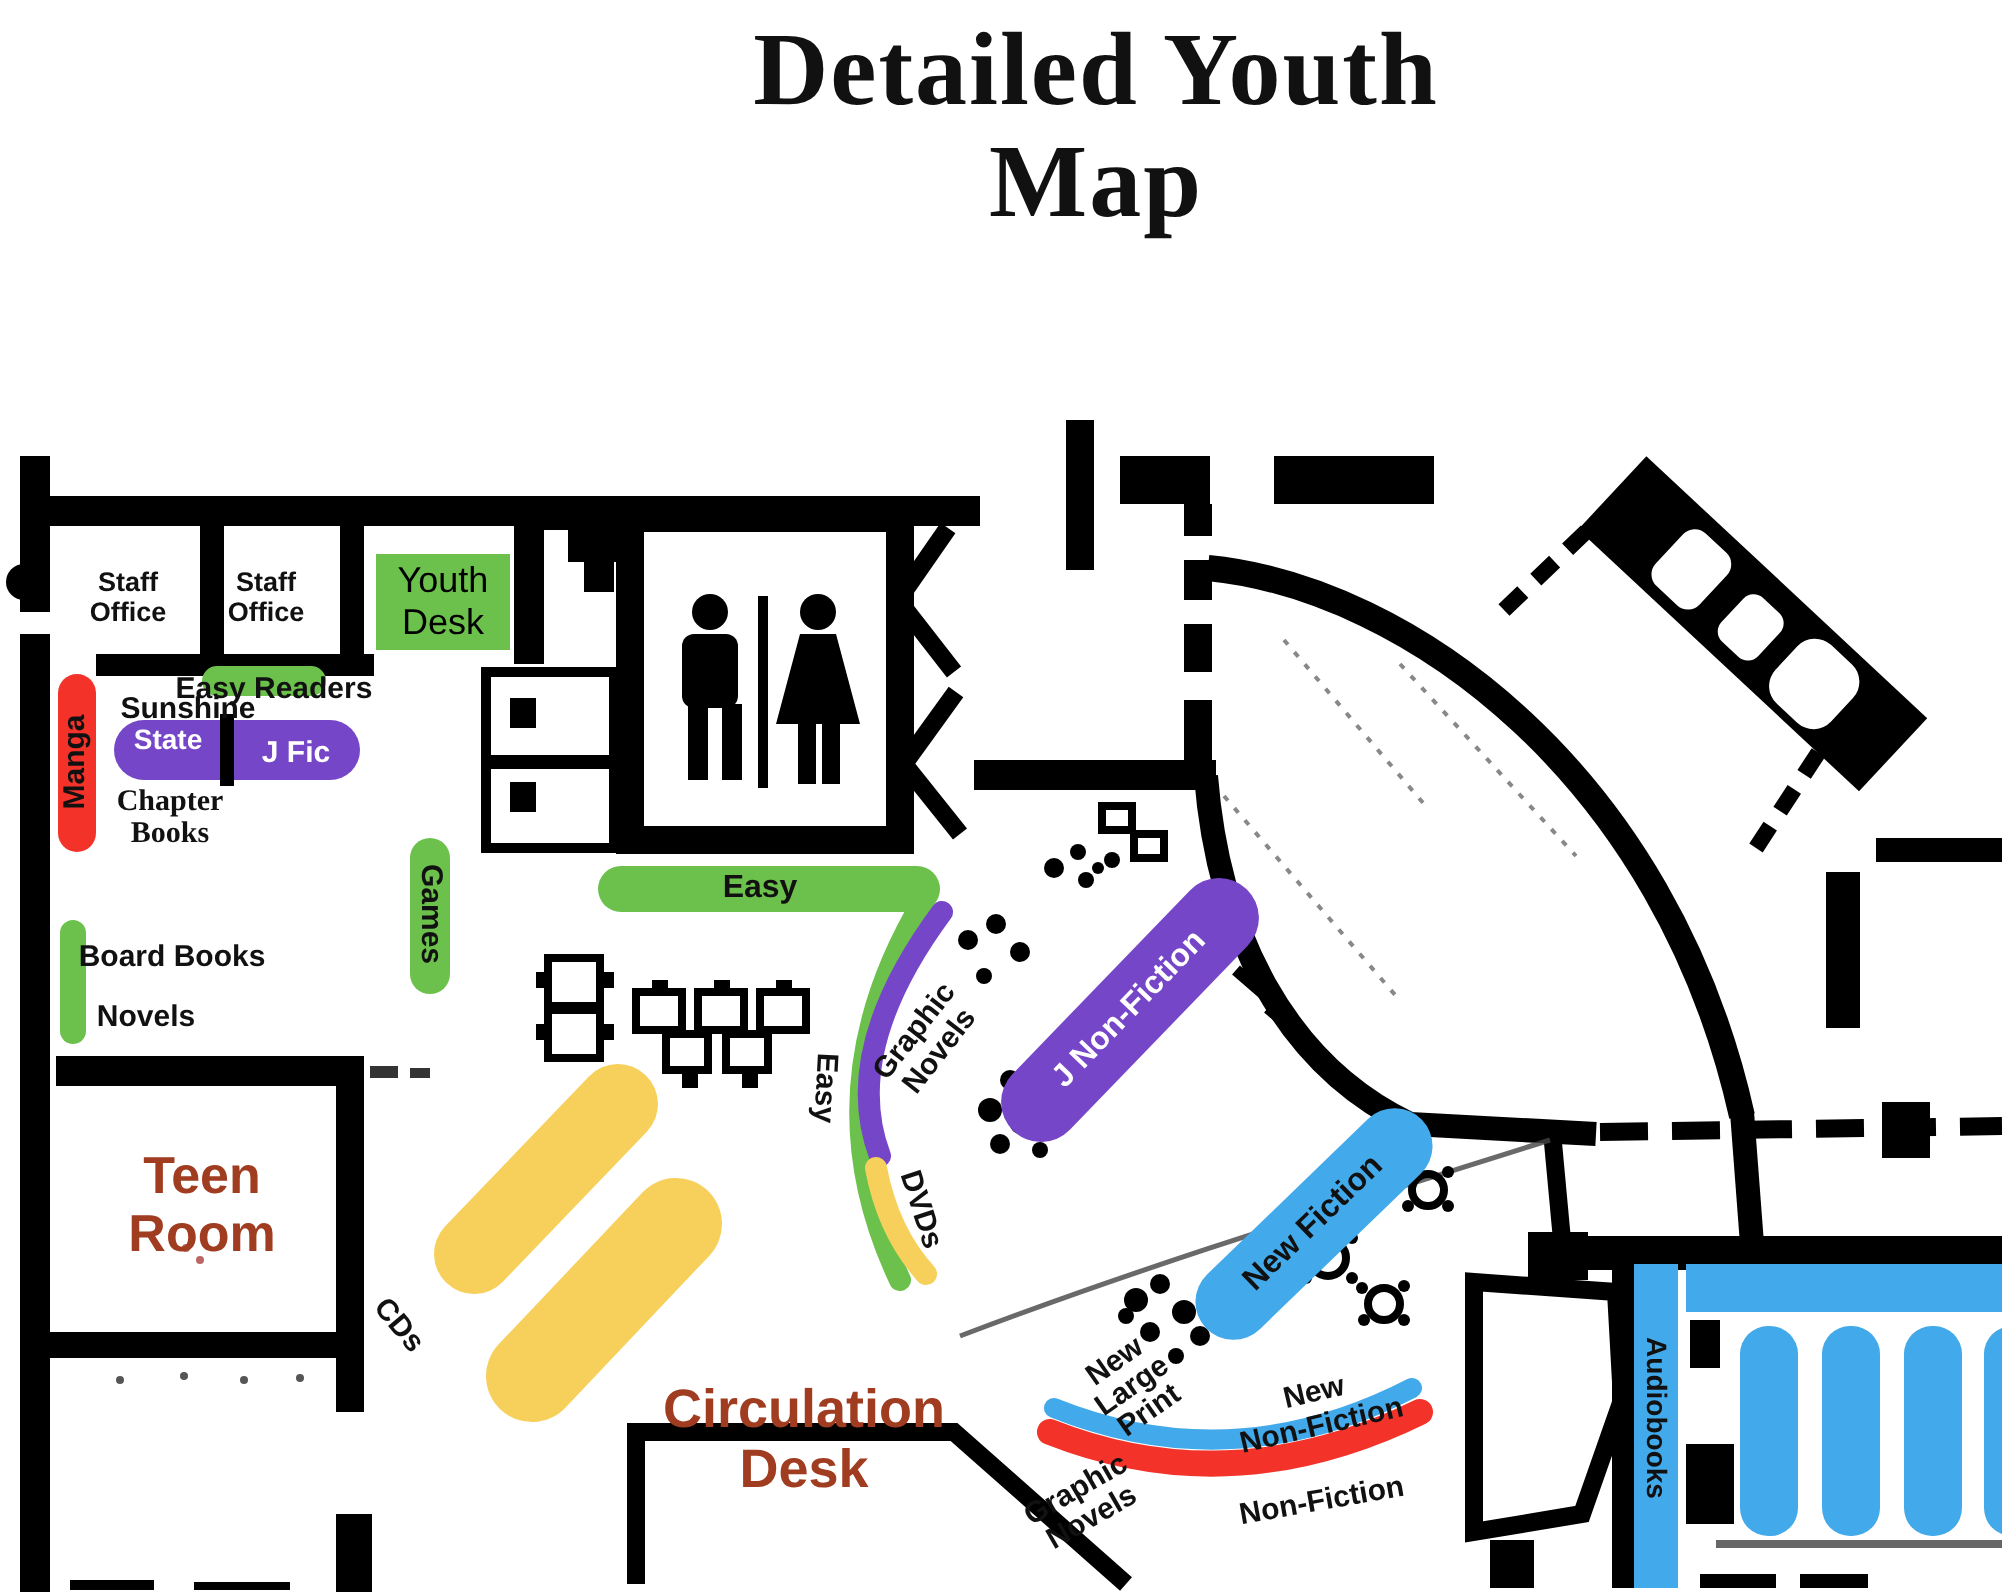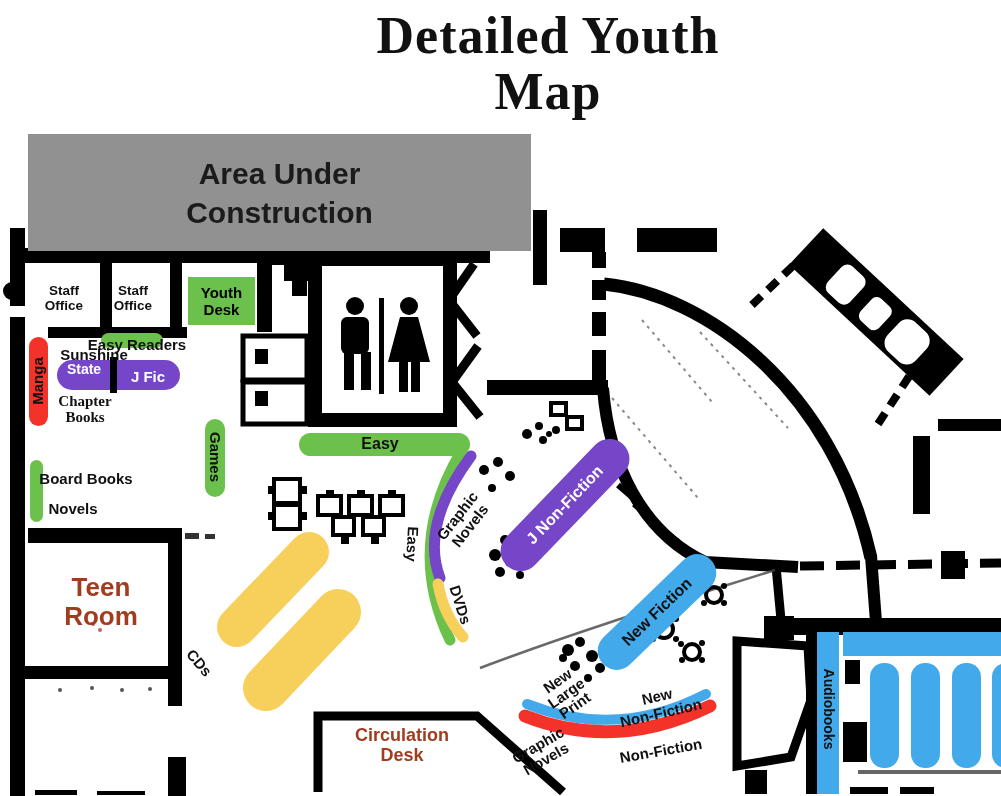--- a/index.html
+++ b/index.html
@@ -18,21 +18,21 @@
   .bg-green{background:var(--green);} .bg-purple{background:var(--purple);}
   .bg-blue{background:var(--blue);} .bg-red{background:var(--red);} .bg-gray{background:var(--gray);}
   .sg{stroke:var(--green);} .sp{stroke:var(--purple);} .sy{stroke:var(--yellow);}
   .sb{stroke:var(--blue);} .sr{stroke:var(--red);} .fb{fill:var(--blue);}
   #construction{position:absolute;left:28px;top:134px;width:503px;height:117px;z-index:1;
        display:flex;align-items:center;justify-content:center;}
   #construction .txt{font-size:30px;font-weight:bold;color:#1b1b1b;white-space:pre-line;
        text-align:center;line-height:1.3;}
   #youthdesk{position:absolute;left:188px;top:277px;width:67px;height:48px;z-index:2;
        display:flex;align-items:center;justify-content:center;}
-  #youthdesk .txt{font-size:15px;font-weight:bold;white-space:pre-line;text-align:center;line-height:1.15;}
+  #youthdesk .txt{font-size:18px;font-weight:normal;white-space:pre-line;text-align:center;line-height:1.15;}
 </style>
 </head>
 <body>
 
 <div id="stage">
 
   <svg id="floorplan" width="1001" height="796" viewBox="0 0 1001 796">
 
     <g fill="#000">
       <rect x="10" y="228" width="15" height="568"></rect>
@@ -217,36 +217,32 @@
       <rect x="843" y="632" width="158" height="24"></rect>
       <rect x="870" y="663" width="29" height="105" rx="14"></rect>
       <rect x="911" y="663" width="29" height="105" rx="14"></rect>
       <rect x="952" y="663" width="29" height="105" rx="14"></rect>
       <rect x="992" y="663" width="29" height="105" rx="14"></rect>
     </g>
   </svg>
 
   <div class="lbl" style="left:548px;top:64px;font-size:52px;font-family:'Liberation Serif',serif;letter-spacing:1px;">Detailed Youth Map</div>
 
-  <div id="construction" class="bg-gray">
-    <div class="txt">Area Under
-Construction</div>
-  </div>
 
   <div class="lbl" style="left:64px;top:299px;font-size:13.5px;">Staff
 Office</div>
   <div class="lbl" style="left:133px;top:299px;font-size:13.5px;">Staff
 Office</div>
   <div id="youthdesk" class="bg-green">
     <div class="txt">Youth
 Desk</div>
   </div>
   <div class="lbl" style="left:101px;top:602px;font-size:26px;color:var(--brown);line-height:1.1;text-align:center;">Teen
 Room</div>
-  <div class="lbl" style="left:402px;top:746px;font-size:18px;color:var(--brown);line-height:1.1;">Circulation
+  <div class="lbl" style="left:402px;top:720px;font-size:27px;color:var(--brown);line-height:1.1;">Circulation
 Desk</div>
 
   <div class="pill bg-red" style="left:29px;top:337px;width:19px;height:89px;border-radius:10px;"></div>
   <div class="lbl" style="left:38px;top:381px;font-size:15px;transform:translate(-50%,-50%) rotate(-90deg);">Manga</div>
 
   <div class="pill bg-green" style="left:101px;top:333px;width:62px;height:15px;border-radius:8px;"></div>
   <div class="lbl" style="left:137px;top:345px;font-size:15px;">Easy Readers</div>
 
   <div class="lbl" style="left:94px;top:355px;font-size:15px;">Sunshine</div>
   <div class="pill bg-purple" style="left:57px;top:360px;width:123px;height:30px;border-radius:15px;"></div>

